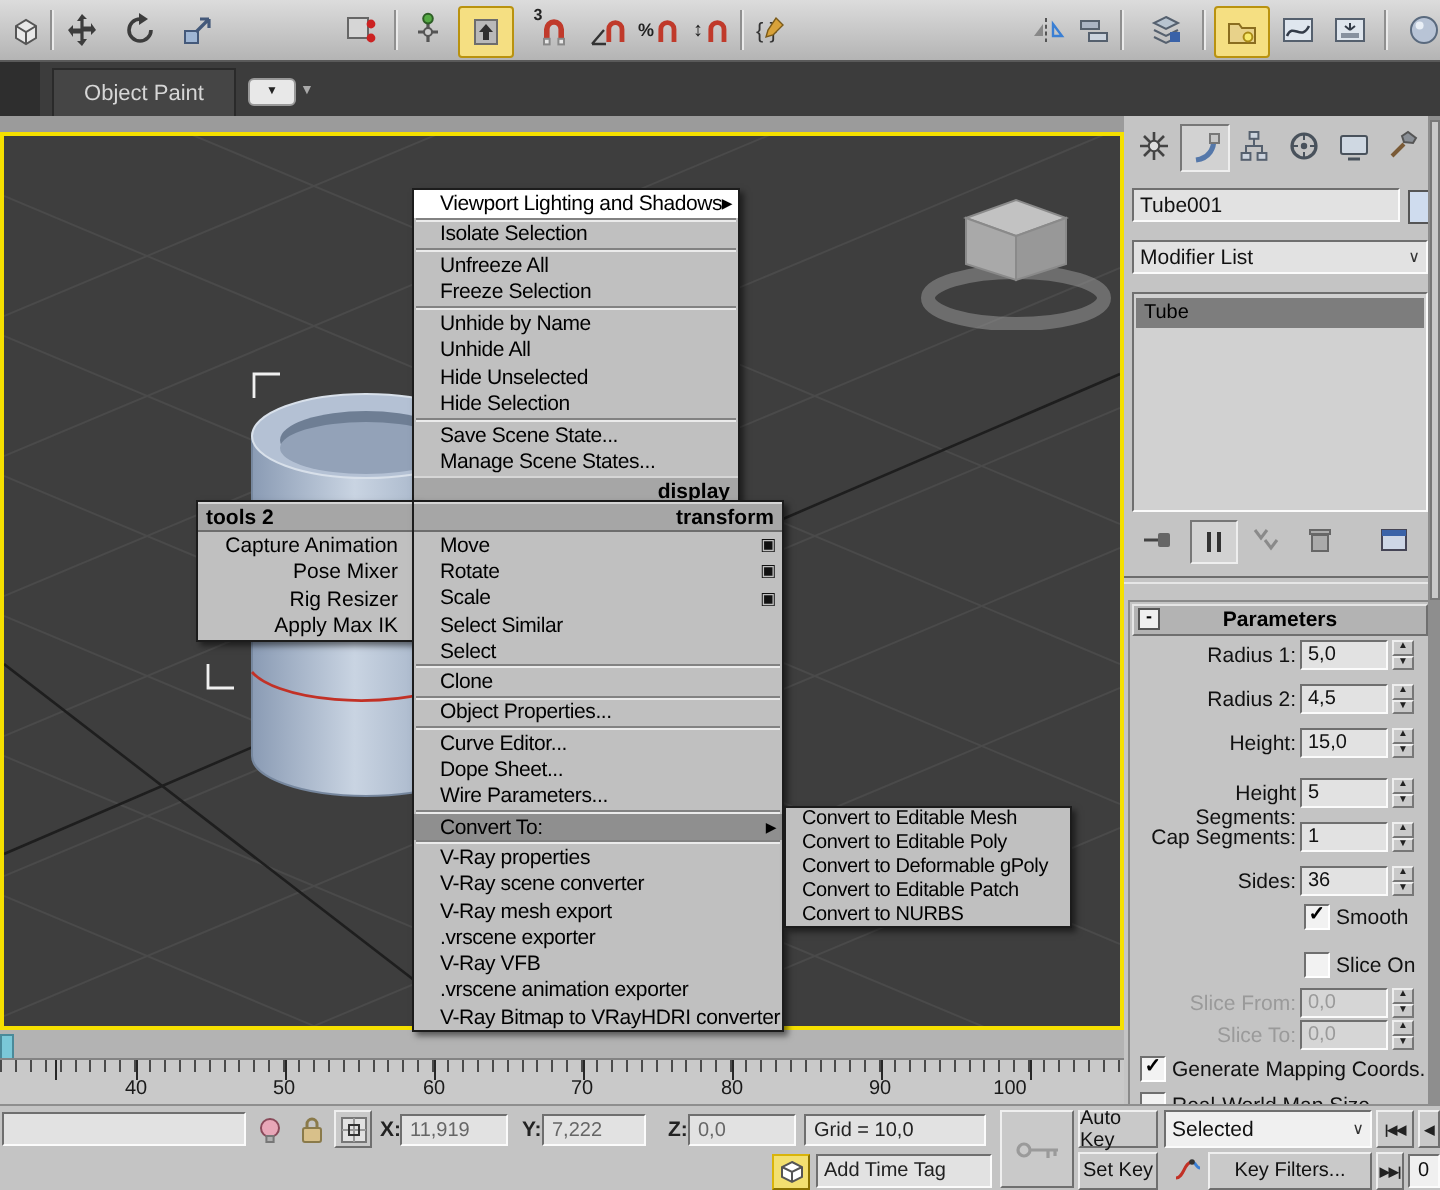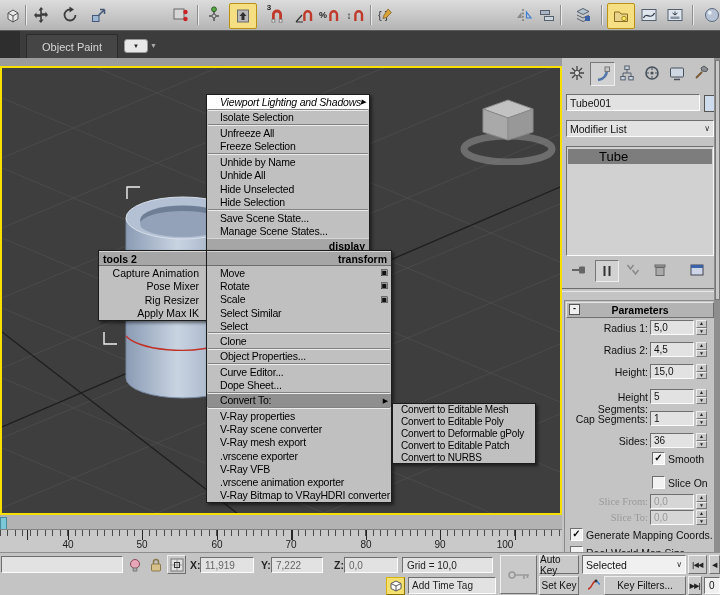--- a/index.html
+++ b/index.html
@@ -32,44 +32,44 @@
   
   .menu{position:absolute;background:#c0c0c0;border:1px solid #1c1c1c;box-shadow:2px 2px 3px rgba(0,0,0,.5);z-index:20;}
   .mi{height:13.5px;display:flex;align-items:center;font-size:10.5px;letter-spacing:-0.2px;
       padding-left:13px;color:#000;position:relative;white-space:nowrap;}
   .mit{height:13.3px;}
   .mis{height:11.8px;font-size:10px;padding-left:8px;}
   .mi2{height:13.5px;display:flex;align-items:center;justify-content:flex-end;font-size:10.5px;
        padding-right:8px;color:#000;white-space:nowrap;}
   .mi .arr{position:absolute;right:3px;font-size:7px;top:3px;}
   .mi .sbox{position:absolute;right:3px;font-size:8.5px;color:#111;top:1px;}
-  .hlw{background:#ffffff;font-style:italic;}
+  .hlw{background:#ffffff;}
   .hld{background:#8f8f8f;}
   .msep{height:0;border-top:1px solid #828282;border-bottom:1px solid #ebebeb;margin:0 1px;}
   .qh{height:13px;background:#a6a6a6;border-bottom:1px solid #6d6d6d;border-top:1px solid #d6d6d6;
       font-size:10.5px;font-weight:bold;display:flex;align-items:center;color:#000;}
   .qh.right{justify-content:flex-end;padding-right:4px;}
   .qh.left{padding-left:4px;}
   
   #panel{left:562px;top:58px;width:158px;height:495px;background:#c4c4c4;overflow:hidden;}
   .ptab{position:absolute;top:4px;width:23px;height:22px;display:flex;align-items:center;justify-content:center;}
   .ptab.active{background:#d2d2d2;border:1px solid;border-color:#777 #eee #eee #777;}
   .sunken{background:#e2e2e2;border:1px solid;border-color:#6f6f6f #fbfbfb #fbfbfb #6f6f6f;box-sizing:border-box;}
   .raised{background:#c9c9c9;border:1px solid;border-color:#efefef #6f6f6f #6f6f6f #efefef;box-sizing:border-box;}
   .ftext{font-size:10.5px;color:#111;display:flex;align-items:center;padding:0 3px;}
-  .stackrow{background:#7d7d7d;color:#000;font-size:13px;display:flex;align-items:center;padding-left:31px;}
+  .stackrow{background:#7d7d7d;color:#000;font-size:10px;display:flex;align-items:center;padding-left:4px;}
   .sicon{position:absolute;width:22px;height:20px;display:flex;align-items:center;justify-content:center;}
   .sicon.pressed{background:#d2d2d2;border:1px solid;border-color:#777 #eee #eee #777;}
   .rollout{position:absolute;border:1px solid;border-color:#8a8a8a #e8e8e8 #e8e8e8 #8a8a8a;}
   .rhead{position:absolute;background:#b3b3b3;border:1px solid;border-color:#e6e6e6 #6f6f6f #6f6f6f #e6e6e6;
          display:flex;align-items:center;justify-content:center;font-size:10.5px;font-weight:bold;color:#000;}
   .minus{position:absolute;width:9px;height:9px;background:#efefef;border:1px solid #555;font-size:9px;
          line-height:7px;text-align:center;font-weight:bold;}
   .plab{position:absolute;font-size:10.5px;color:#111;text-align:right;width:82px;}
-  .plab.dis{color:#9a9a9a;font-family:Liberation Serif, serif;}
+  .plab.dis{color:#9a9a9a;}
   .pfield{position:absolute;width:44px;height:15px;font-size:10px;color:#111;padding:1px 0 0 3px;box-sizing:border-box;}
   .pfield.dis{color:#9a9a9a;background:#d6d6d6;}
   .spn{position:absolute;width:11px;height:15px;display:flex;flex-direction:column;}
   .spn div{flex:1;background:#c9c9c9;border:1px solid;border-color:#eee #777 #777 #eee;font-size:5px;
            line-height:5px;text-align:center;color:#222;}
   .cb{position:absolute;width:11px;height:11px;background:#f2f2f2;border:1px solid;border-color:#6f6f6f #fff #fff #6f6f6f;
       font-size:10px;line-height:10px;text-align:center;font-weight:bold;color:#000;}
   .cblab{position:absolute;font-size:10.5px;color:#111;white-space:nowrap;}
   
   #trackbar{left:0;top:515px;width:562px;height:37px;background:#b3b3b3;}
@@ -365,20 +365,23 @@
     <div class="mi mit">
         <span>Object Properties...</span>
       </div>
     <div class="msep"></div>
     <div class="mi mit">
         <span>Curve Editor...</span>
       </div>
     <div class="mi mit">
         <span>Dope Sheet...</span>
       </div>
+    <div class="mi mit">
+        <span>Wire Parameters...</span>
+      </div>
     <div class="msep"></div>
     <div class="mi mit hld">
       <span>Convert To:</span>
       <span class="arr">▶</span>
     </div>
     <div class="msep"></div>
     <div class="mi mit">
         <span>V-Ray properties</span>
       </div>
     <div class="mi mit">

